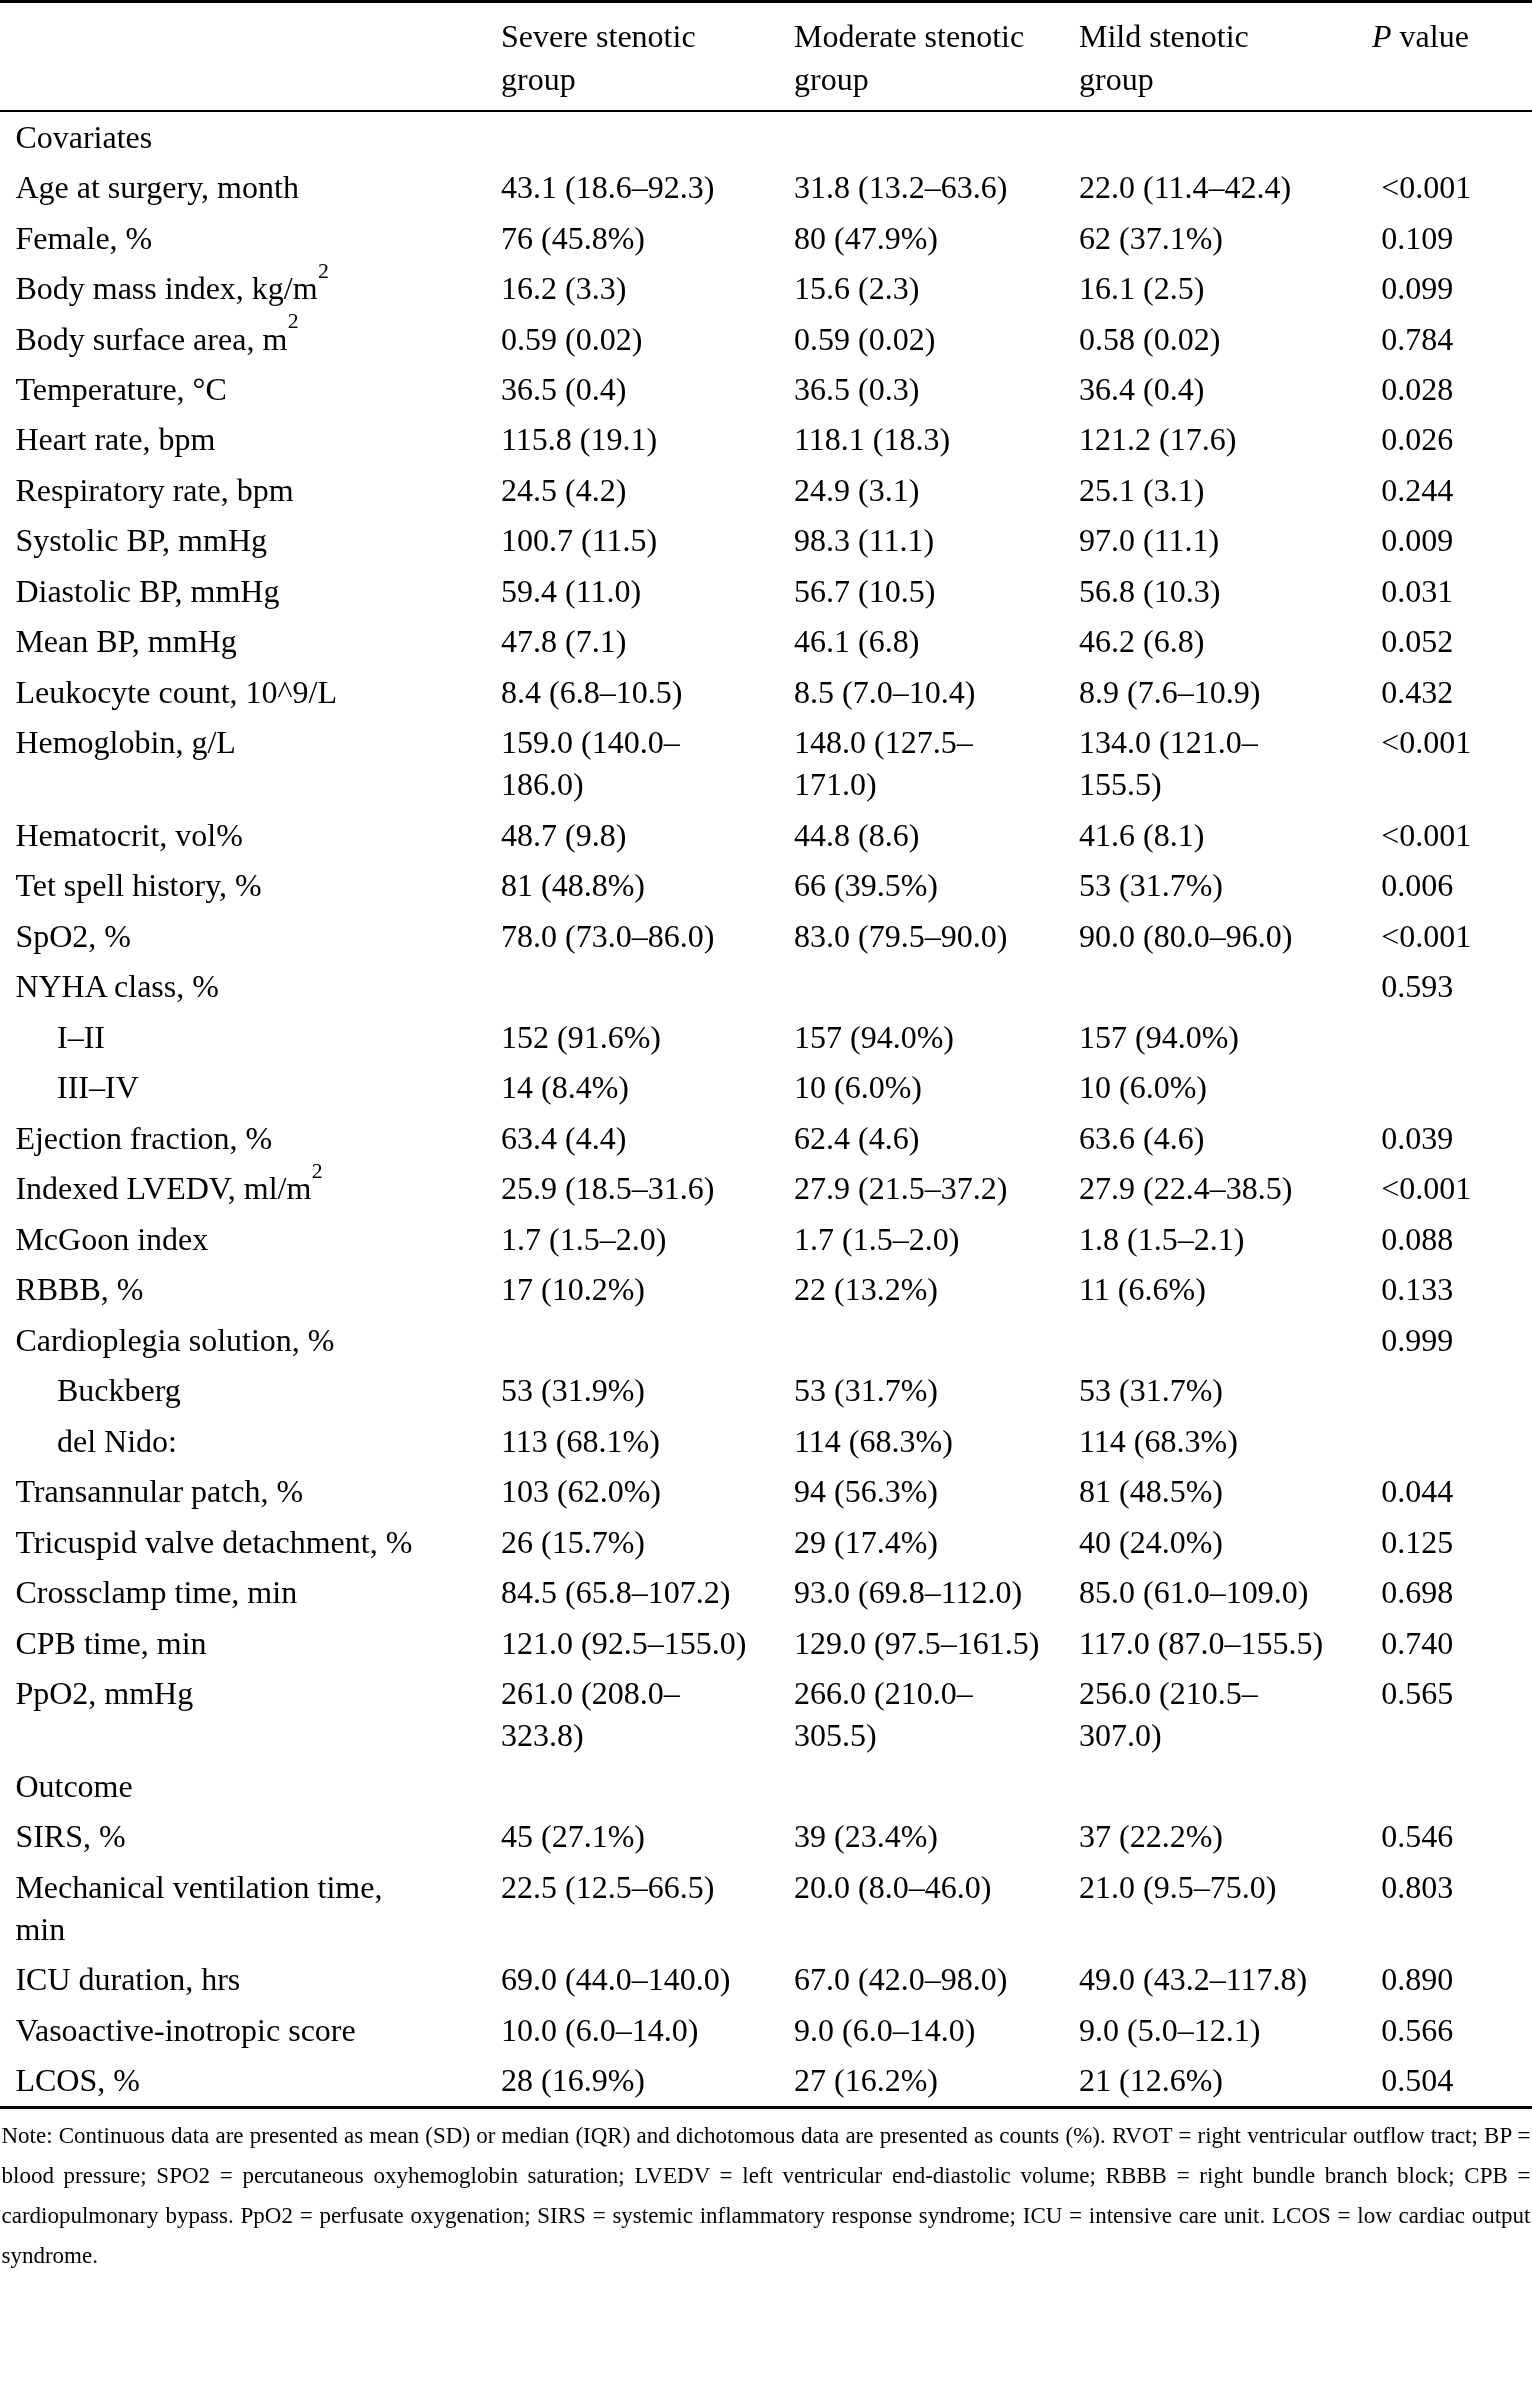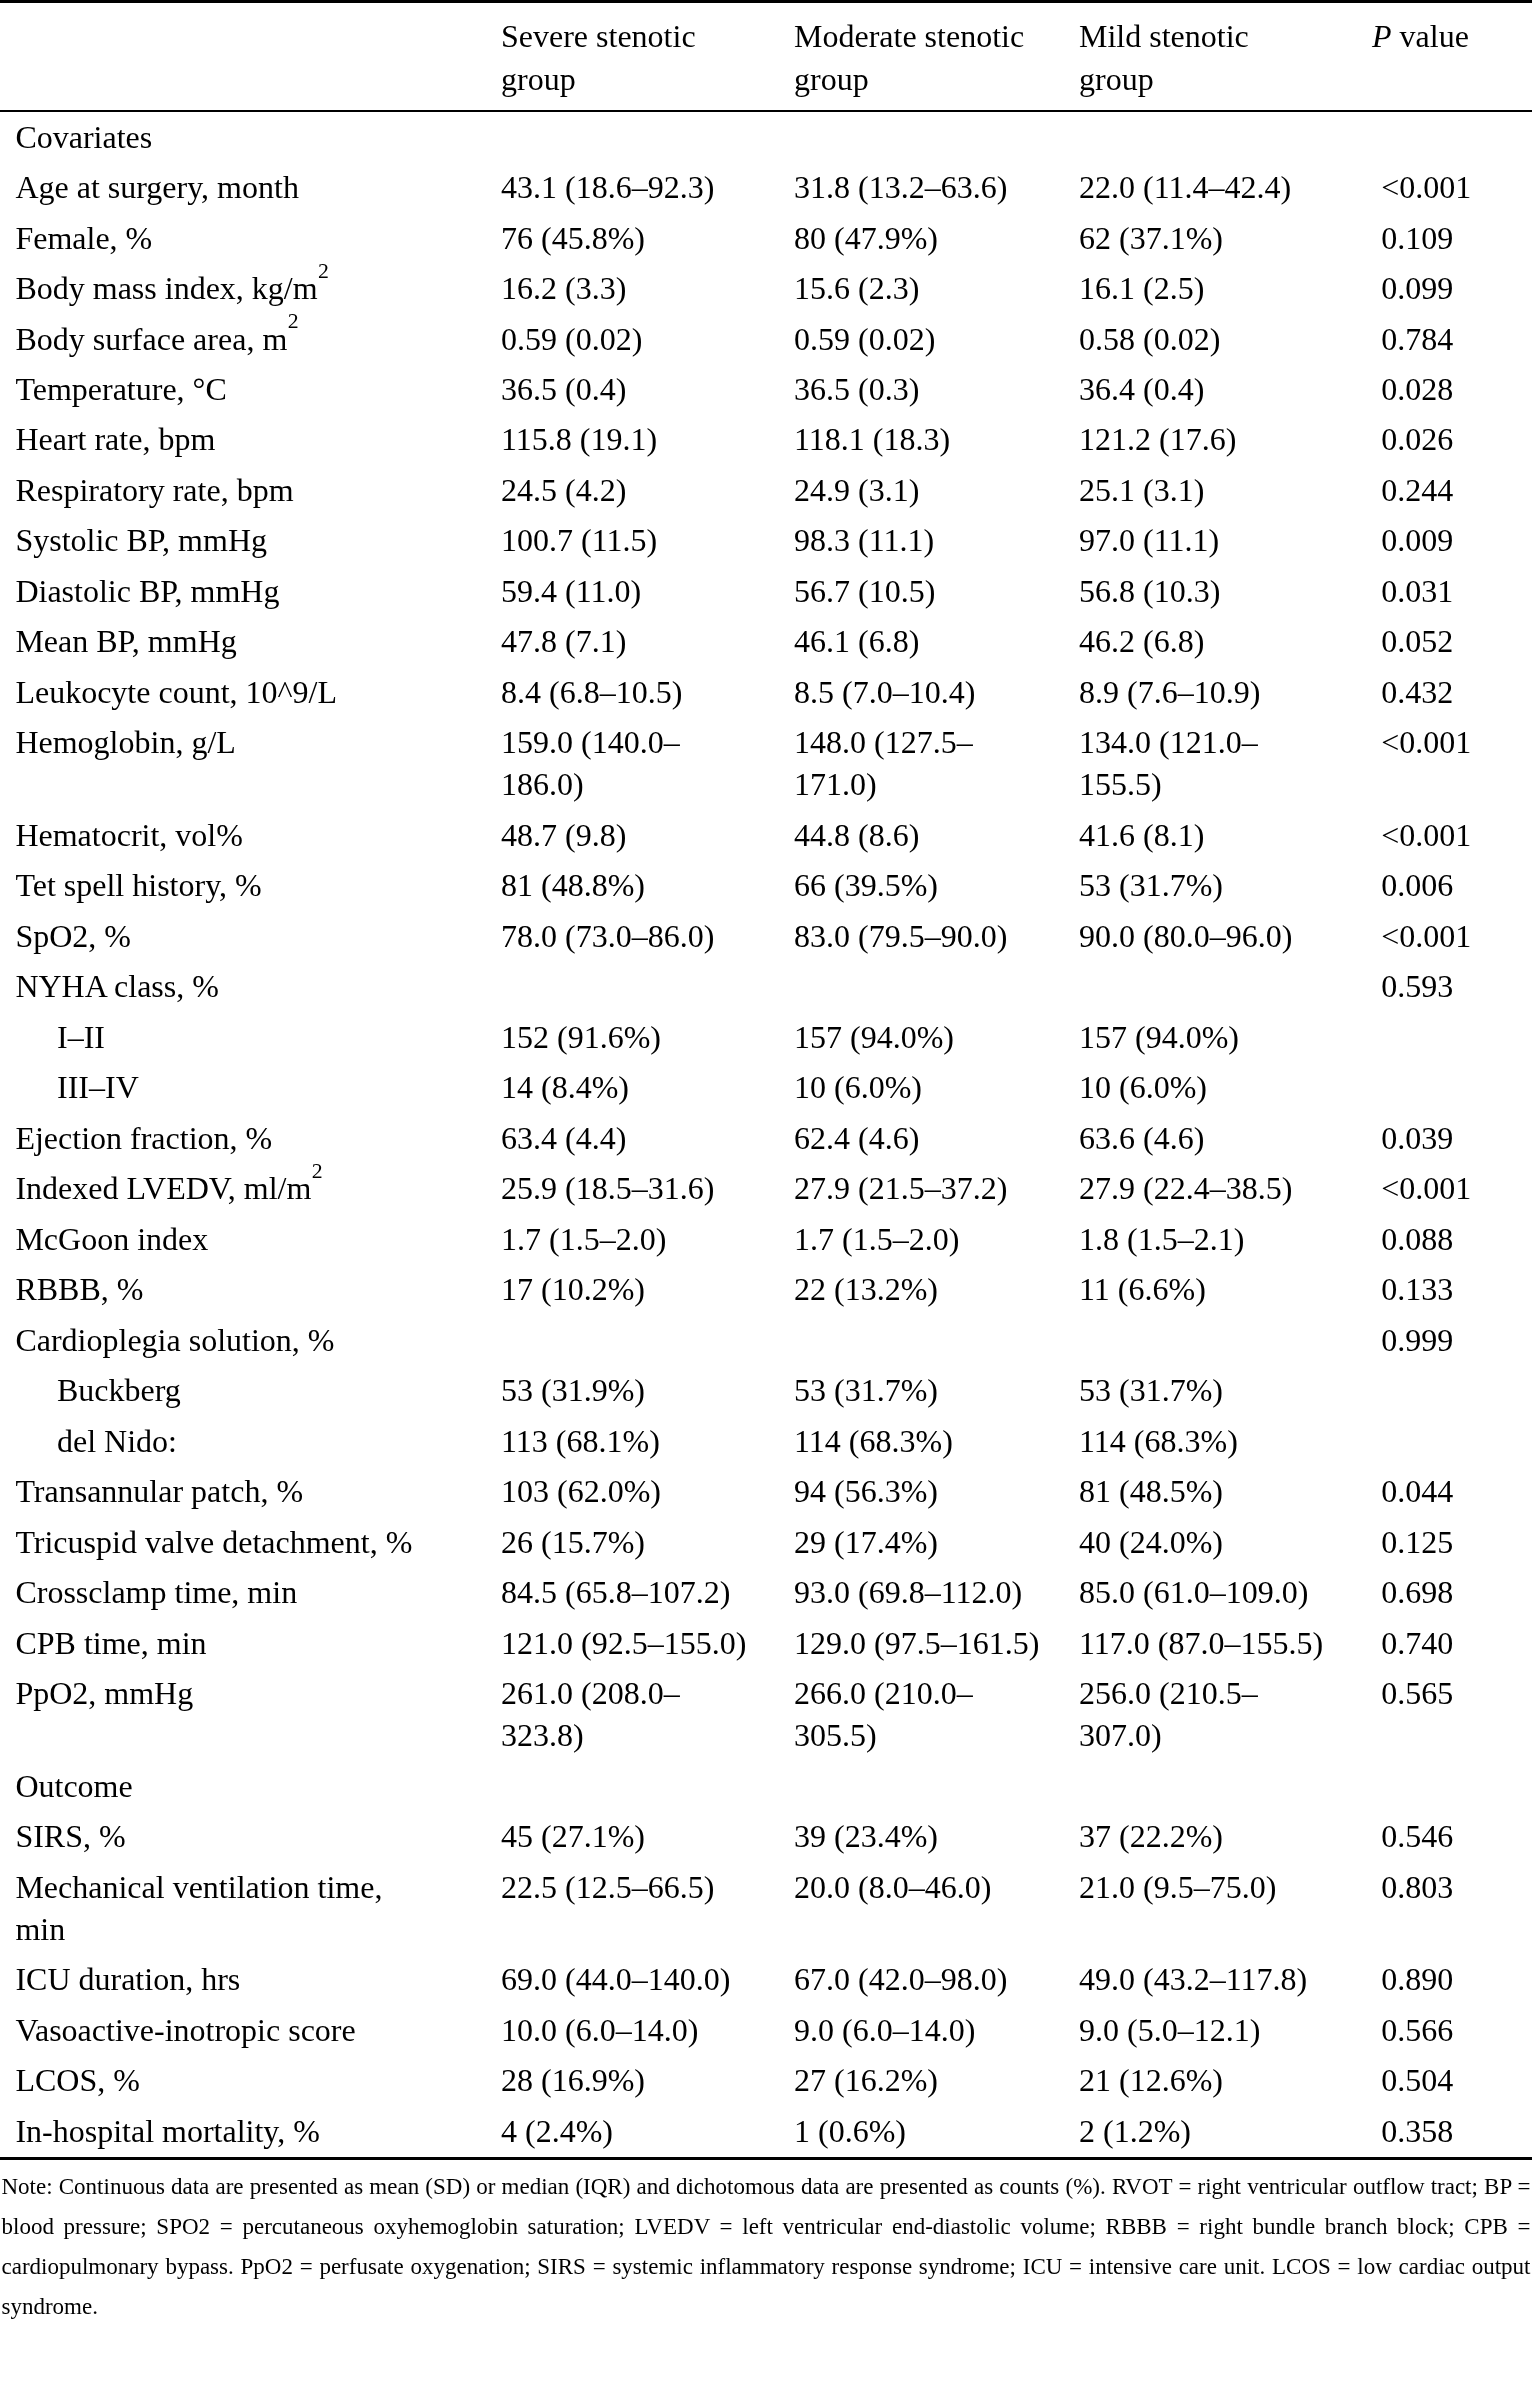--- a/index.html
+++ b/index.html
@@ -397,26 +397,19 @@
     </tr>
 
     <tr class="row-data">
       <td class="c-label"><span>LCOS, %</span><sup class="unit-sup"></sup></td>
       <td class="c-v1">28 (16.9%)</td>
       <td class="c-v2">27 (16.2%)</td>
       <td class="c-v3">21 (12.6%)</td>
       <td class="c-p">0.504</td>
     </tr>
 
-    <tr class="row-data">
-      <td class="c-label"><span>In-hospital mortality, %</span><sup class="unit-sup"></sup></td>
-      <td class="c-v1">4 (2.4%)</td>
-      <td class="c-v2">1 (0.6%)</td>
-      <td class="c-v3">2 (1.2%)</td>
-      <td class="c-p">0.358</td>
-    </tr>
   </tbody>
   </table>
 
   <p class="footnote">Note: Continuous data are presented as mean (SD) or median (IQR) and dichotomous data are presented as counts (%). RVOT = right ventricular outflow tract; BP = blood pressure; SPO2 = percutaneous oxyhemoglobin saturation; LVEDV = left ventricular end-diastolic volume; RBBB = right bundle branch block; CPB = cardiopulmonary bypass. PpO2 = perfusate oxygenation; SIRS = systemic inflammatory response syndrome; ICU = intensive care unit. LCOS = low cardiac output syndrome.</p>
 
 </div>
 
 
 </body></html>

